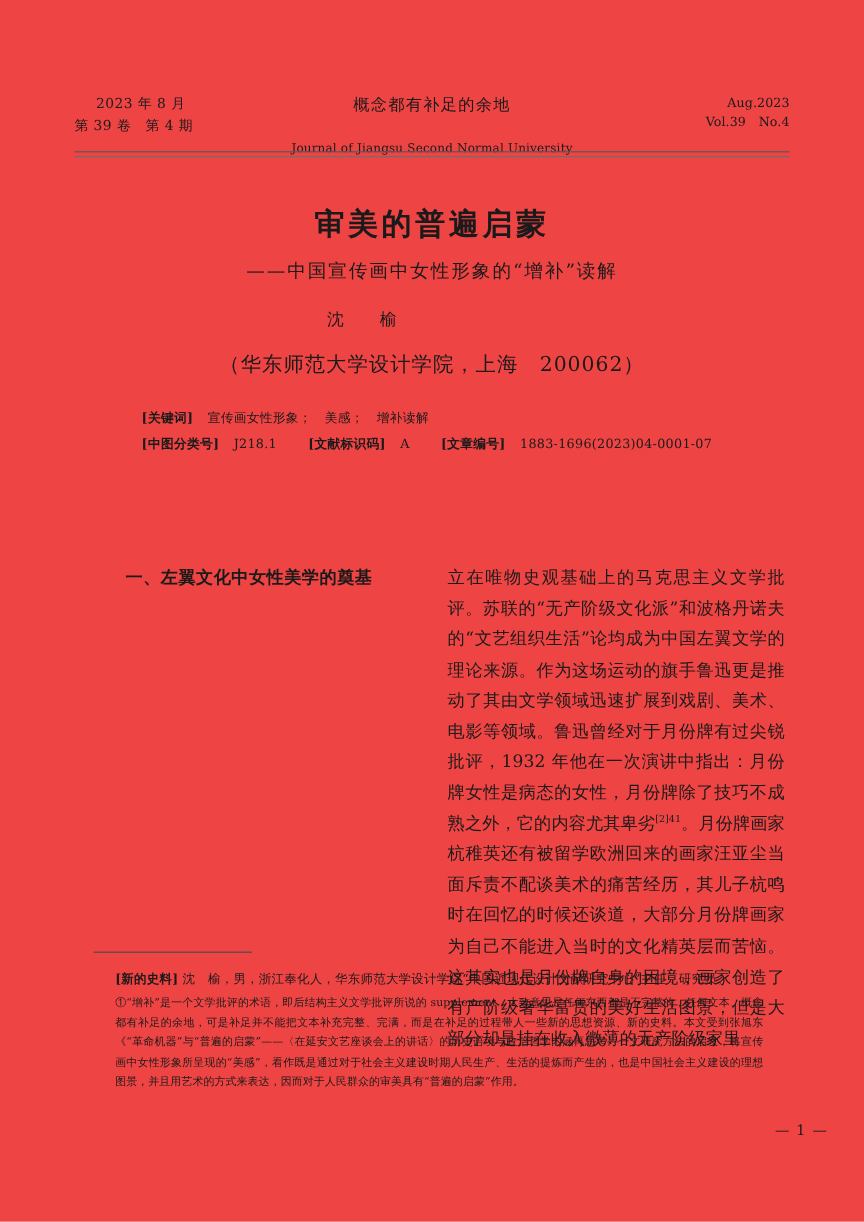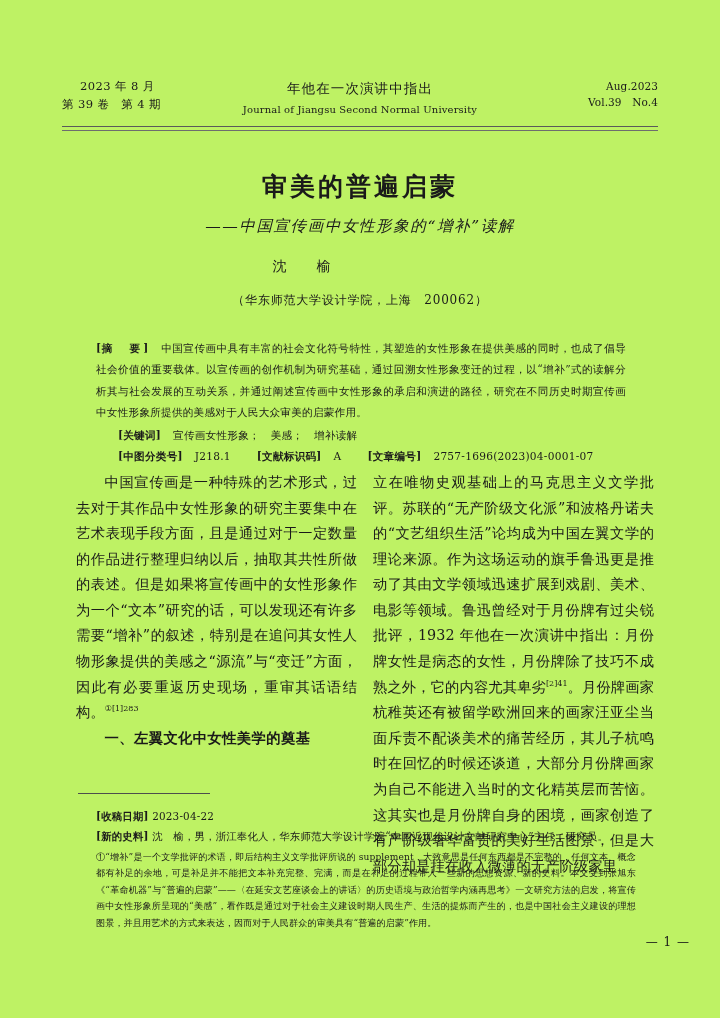--- a/index.html
+++ b/index.html
@@ -13,21 +13,21 @@
     font-family: "DejaVu Serif", "Liberation Serif", serif;
     color: #1a1a1a;
     position: relative;
     overflow: hidden;
   }
   .page {
     position: absolute;
     left: 0; top: 0;
     width: 720px;
     height: 1018px;
-    background: #bef264;
+    background: #ef4444;
   }
 
   
   .masthead {
     position: absolute;
     left: 62px;
     top: 78px;
     width: 596px;
     display: flex;
     align-items: flex-start;
@@ -51,21 +51,21 @@
     font-size: 11.5px;
     letter-spacing: 0.4px;
   }
   .mast-journal-cn {
     font-size: 13.5px;
     letter-spacing: 1.1px;
   }
   .mast-journal-en {
     font-size: 10px;
     letter-spacing: 0.15px;
-    margin-top: 3px;
+    margin-top: 18px;
   }
   .mast-en-date {
     font-size: 10.5px;
     letter-spacing: 0.1px;
     text-align: right;
   }
   .mast-en-vol {
     font-size: 10.5px;
     letter-spacing: 0.1px;
   }
@@ -91,36 +91,35 @@
     letter-spacing: 3px;
     font-family: "DejaVu Serif", "Liberation Serif", serif;
   }
   .subtitle {
     position: absolute;
     left: 0; top: 216px;
     width: 720px;
     text-align: center;
     font-size: 15.5px;
     letter-spacing: 1.6px;
-    font-style: italic;
   }
   .author {
     position: absolute;
     left: 0; top: 258px;
     width: 611px;
     text-align: center;
     font-size: 14px;
     letter-spacing: 8px;
   }
   .affiliation {
     position: absolute;
     left: 0; top: 292px;
     width: 720px;
     text-align: center;
-    font-size: 12px;
+    font-size: 17px;
     letter-spacing: 0.8px;
   }
 
   
   .abstract-wrap {
     position: absolute;
     left: 96px;
     top: 338px;
     width: 530px;
   }
@@ -231,63 +230,56 @@
 <body>
 
 <div class="page">
 
   <div class="masthead">
     <div class="mast-col mast-left">
       <div class="mast-cn-date">2023 年 8 月</div>
       <div class="mast-cn-vol">第 39 卷　第 4 期</div>
     </div>
     <div class="mast-col mast-center">
-      <div class="mast-journal-cn">年他在一次演讲中指出</div>
+      <div class="mast-journal-cn">概念都有补足的余地</div>
       <div class="mast-journal-en">Journal of Jiangsu Second Normal University</div>
     </div>
     <div class="mast-col mast-right">
       <div class="mast-en-date">Aug.2023</div>
       <div class="mast-en-vol">Vol.39　No.4</div>
     </div>
   </div>
 
   <div class="rule-double"></div>
 
   <div class="title">审美的普遍启蒙</div>
   <div class="subtitle">——中国宣传画中女性形象的“增补”读解</div>
   <div class="author">沈　榆</div>
   <div class="affiliation">（华东师范大学设计学院，上海　200062）</div>
 
   <div class="abstract-wrap">
-    <div class="abstract-para">
-      <span class="lbl">[<span class="lbl-sp">摘　要</span>]</span><span class="gap-sm"></span><span>中国宣传画中具有丰富的社会文化符号特性，其塑造的女性形象在提供美感的同时，也成了倡导社会价值的重要载体。以宣传画的创作机制为研究基础，通过回溯女性形象变迁的过程，以“增补”式的读解分析其与社会发展的互动关系，并通过阐述宣传画中女性形象的承启和演进的路径，研究在不同历史时期宣传画中女性形象所提供的美感对于人民大众审美的启蒙作用。</span>
-    </div>
     <div class="keywords">
       <span class="lbl">[<span>关键词</span>]</span><span class="gap-sm"></span><span>宣传画女性形象；　美感；　增补读解</span>
     </div>
     <div class="clsline">
-      <span class="lbl">[<span>中图分类号</span>]</span><span class="gap-sm"></span><span>J218.1</span><span class="gap-lg"></span><span class="lbl">[<span>文献标识码</span>]</span><span class="gap-sm"></span><span>A</span><span class="gap-lg"></span><span class="lbl">[<span>文章编号</span>]</span><span class="gap-sm"></span><span>2757-1696(2023)04-0001-07</span>
+      <span class="lbl">[<span>中图分类号</span>]</span><span class="gap-sm"></span><span>J218.1</span><span class="gap-lg"></span><span class="lbl">[<span>文献标识码</span>]</span><span class="gap-sm"></span><span>A</span><span class="gap-lg"></span><span class="lbl">[<span>文章编号</span>]</span><span class="gap-sm"></span><span>1883-1696(2023)04-0001-07</span>
     </div>
   </div>
 
   <div class="col col-left">
-    <p><span>中国宣传画是一种特殊的艺术形式，过去对于其作品中女性形象的研究主要集中在艺术表现手段方面，且是通过对于一定数量的作品进行整理归纳以后，抽取其共性所做的表述。但是如果将宣传画中的女性形象作为一个“文本”研究的话，可以发现还有许多需要“增补”的叙述，特别是在追问其女性人物形象提供的美感之“源流”与“变迁”方面，因此有必要重返历史现场，重审其话语结构。</span><sup class="cite">①[1]283</sup></p>
     <p class="sec-head">一、左翼文化中女性美学的奠基</p>
   </div>
 
   <div class="col col-right">
     <p class="noindent"><span>立在唯物史观基础上的马克思主义文学批评。苏联的“无产阶级文化派”和波格丹诺夫的“文艺组织生活”论均成为中国左翼文学的理论来源。作为这场运动的旗手鲁迅更是推动了其由文学领域迅速扩展到戏剧、美术、电影等领域。鲁迅曾经对于月份牌有过尖锐批评，1932 年他在一次演讲中指出：月份牌女性是病态的女性，月份牌除了技巧不成熟之外，它的内容尤其卑劣</span><sup class="cite">[2]41</sup><span>。月份牌画家杭稚英还有被留学欧洲回来的画家汪亚尘当面斥责不配谈美术的痛苦经历，其儿子杭鸣时在回忆的时候还谈道，大部分月份牌画家为自己不能进入当时的文化精英层而苦恼。这其实也是月份牌自身的困境，画家创造了有产阶级奢华富贵的美好生活图景，但是大部分却是挂在收入微薄的无产阶级家里</span></p>
   </div>
 
   <div class="fn-rule"></div>
   <div class="footnotes">
     <div class="fn-line">
-      <span class="lbl">[<span>收稿日期</span>]</span> <span>2023-04-22</span>
-    </div>
-    <div class="fn-line">
       <span class="lbl">[<span>新的史料</span>]</span> <span>沈　榆，男，浙江奉化人，华东师范大学设计学院“中国近现代设计文献研究中心”主任，研究员。</span>
     </div>
     <div class="fn-note"><span>①</span><span>“增补”是一个文学批评的术语，即后结构主义文学批评所说的 supplement，大致意思是任何东西都是不完整的，任何文本、概念都有补足的余地，可是补足并不能把文本补充完整、完满，而是在补足的过程带人一些新的思想资源、新的史料。本文受到张旭东《“革命机器”与“普遍的启蒙”——〈在延安文艺座谈会上的讲话〉的历史语境与政治哲学内涵再思考》一文研究方法的启发，将宣传画中女性形象所呈现的“美感”，看作既是通过对于社会主义建设时期人民生产、生活的提炼而产生的，也是中国社会主义建设的理想图景，并且用艺术的方式来表达，因而对于人民群众的审美具有“普遍的启蒙”作用。</span></div>
   </div>
 
   <div class="pagenum">— 1 —</div>
 
 </div>
 
 </body></html>

